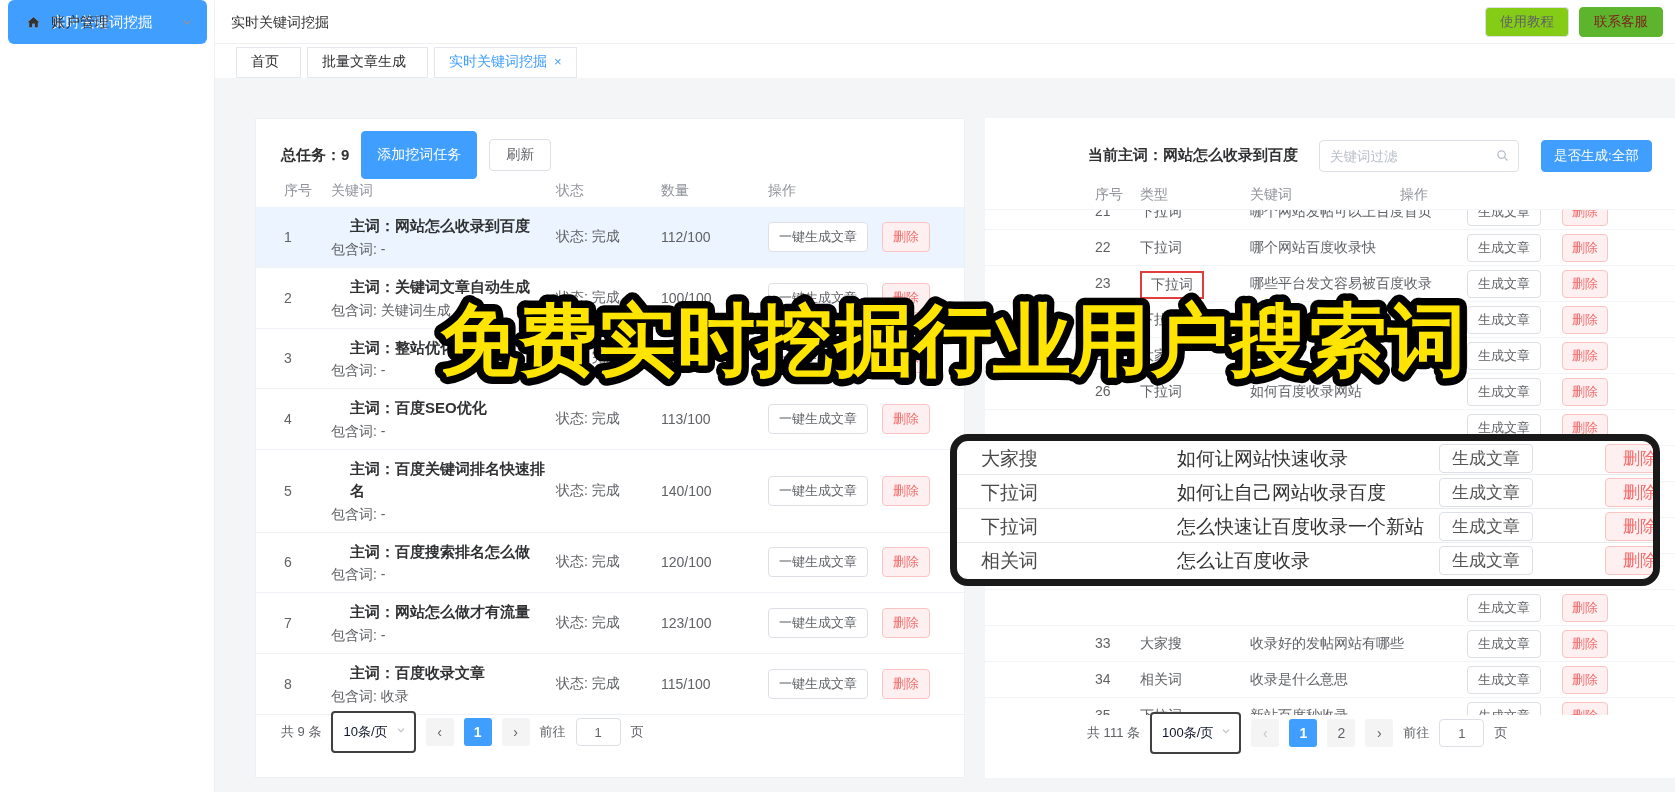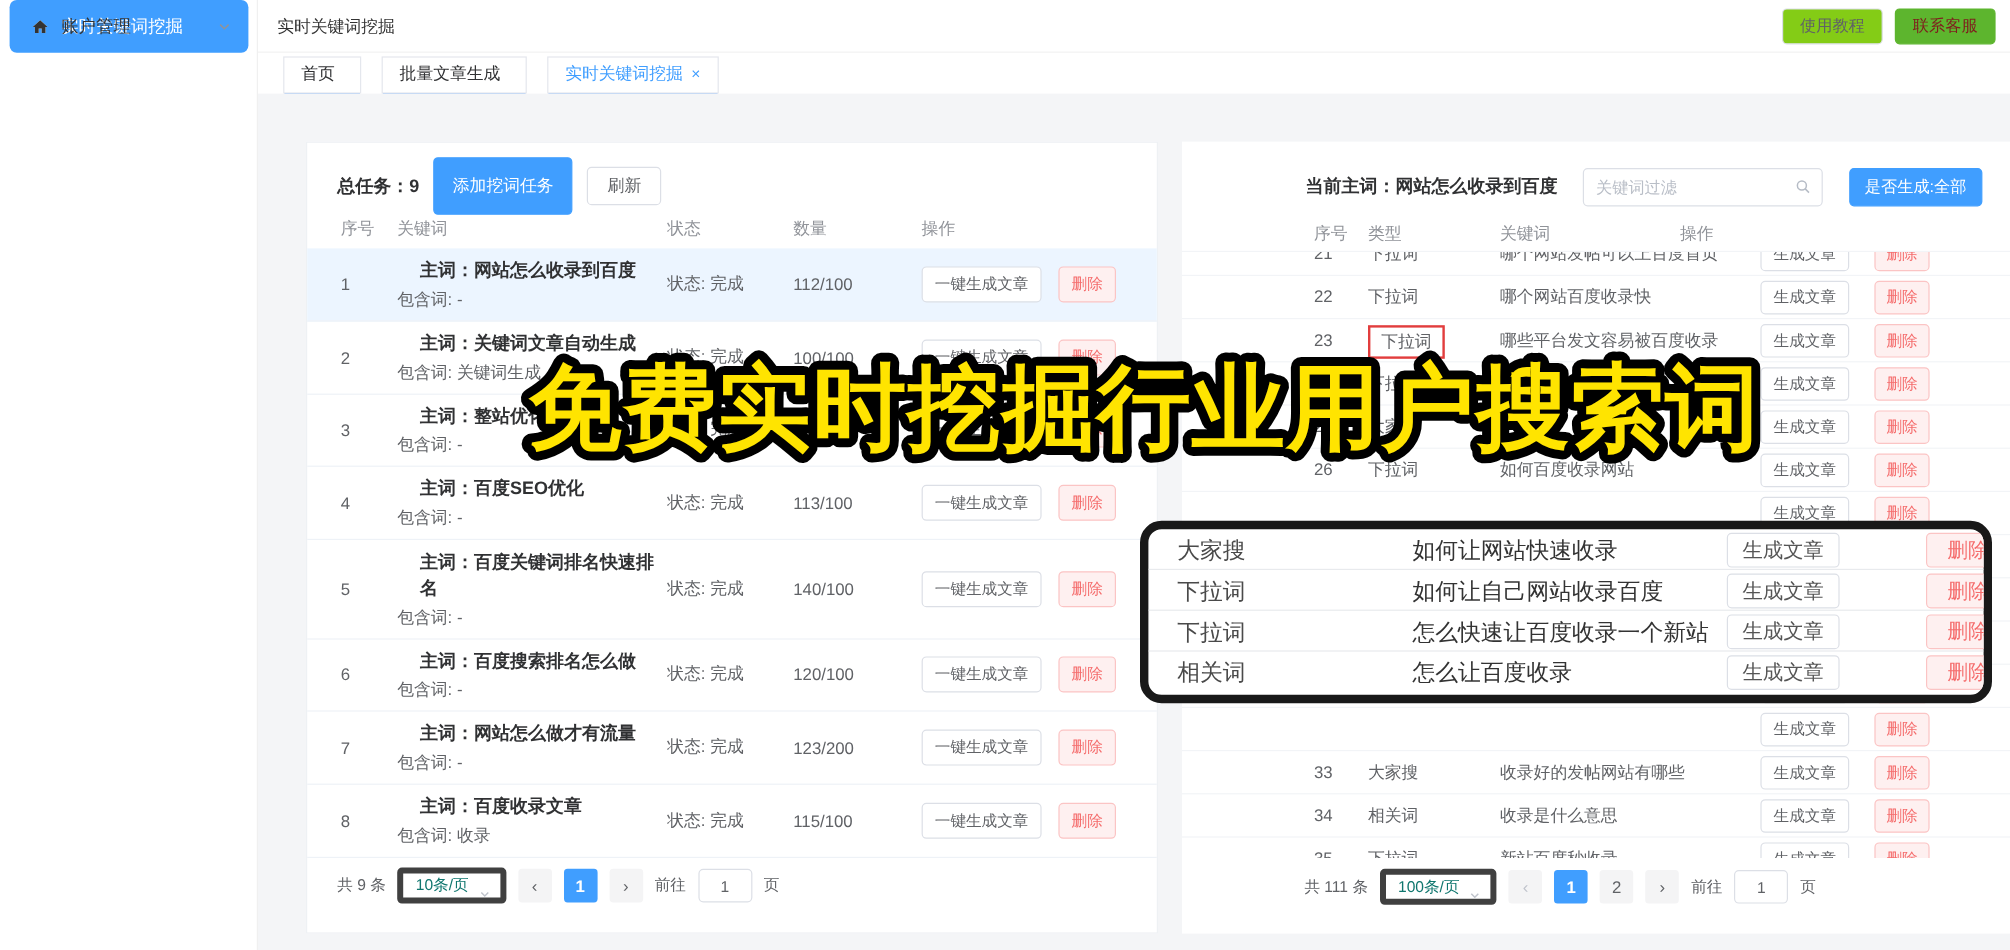--- a/index.html
+++ b/index.html
@@ -20,21 +20,21 @@
 
   
   .topbar { position:absolute; left:215px; top:0; width:1460px; height:44px; background:#fff; border-bottom:1px solid #f0f0f0; }
   .breadcrumb { position:absolute; left:16px; top:0; line-height:44px; color:#333; }
   .topbar-actions { position:absolute; right:12px; top:7px; display:flex; gap:10px; }
   .btn-outline { height:30px; padding:0 14px; background:#84cc16; border:1px solid #dcdfe6; border-radius:4px; color:#606266; font-size:13.5px; cursor:pointer; font-family:inherit; }
   .btn-green { height:30px; padding:0 14px; background:#5db52e; border:1px solid #5db52e; border-radius:4px; color:#7f1d1d; font-size:13.5px; cursor:pointer; font-family:inherit; }
 
   
   .tabstrip { position:absolute; left:215px; top:44px; width:1460px; height:34px; background:#fff; }
-  .tabs { position:absolute; left:21px; top:3px; display:flex; gap:17px; }
+  .tabs { position:absolute; left:21px; top:3px; display:flex; gap:6px; }
   .tab { position:relative; border:1px solid #e4e7ed; background:#fff; padding:5px 14px 6px; font-size:14px; color:#303133; cursor:pointer; white-space:nowrap; }
   .tab::after { content:''; position:absolute; left:0; right:0; bottom:-4px; height:3px; background:#3f8ef0; }
   .tab.active { color:#409eff; }
   .tab .tclose { color:#409eff; font-size:13px; margin-left:7px; }
 
   
   .main { position:absolute; left:215px; top:78px; width:1460px; height:714px; background:#f4f5f7; }
   .card { position:absolute; background:#fff; }
   .left-card  { left:255px; top:118px; width:710px; height:660px; border:1px solid #eef1f4; z-index:1; }
   .right-card { left:985px; top:118px; width:690px; height:660px; z-index:1; }
@@ -56,21 +56,21 @@
   .lc-kw  { margin-left:75px; width:218px; padding:8px 0; }
   .kw-title { font-weight:bold; font-size:15px; color:#303133; line-height:1.45;margin-left:19px; }
   .kw-sub   { font-size:14px; color:#606266; margin-top:4px; }
   .lc-status { position:absolute; left:300px; color:#606266; }
   .lc-qty    { position:absolute; left:405px; color:#606266; }
   .lc-act    { position:absolute; left:512px; display:flex; gap:14px; align-items:center; }
   .btn-plain  { height:30px; padding:0 10px; background:#fff; border:1px solid #dcdfe6; border-radius:4px; color:#606266; font-size:13px; cursor:pointer; white-space:nowrap; font-family:inherit; }
   .btn-danger { height:30px; padding:0 10px; background:#fef0f0; border:1px solid #fbc4c4; border-radius:4px; color:#f56c6c; font-size:13px; cursor:pointer; white-space:nowrap; font-family:inherit; }
 
   .pagination { position:absolute; left:25px; bottom:24px; display:flex; align-items:center; gap:10px; font-size:13px; color:#606266; }
-  .psel { position:relative; height:30px; border:5px solid #404040; border-radius:4px; display:flex; align-items:center; padding:0 26px 0 10px; color:#0f766e; cursor:pointer; background:#fff; }
+  .psel { position:relative; height:42px; border:2px solid #404040; border-radius:4px; display:flex; align-items:center; padding:0 26px 0 10px; color:#0f172a; cursor:pointer; background:#fff; }
   .psel .dchev { position:absolute; right:8px; top:10px; }
   .pbtn { width:28px; height:28px; border-radius:3px; background:#f4f4f5; color:#606266; display:flex; align-items:center; justify-content:center; font-size:14px; cursor:pointer; border:none; font-family:inherit; }
   .pbtn.cur { background:#409eff; color:#fff; font-weight:bold; }
   .pbtn.dim { color:#c0c4cc; }
   .goto-input { width:45px; height:28px; border:1px solid #dcdfe6; border-radius:4px; text-align:center; font-size:13px; color:#606266; font-family:inherit; }
 
   
   .rtop-label { position:absolute; left:103px; top:28px; font-weight:bold; font-size:15px; color:#303133; }
   .filter-wrap { position:absolute; left:334px; top:22px; width:200px; height:32px; }
   .filter-wrap input { width:100%; height:100%; border:1px solid #dcdfe6; border-radius:4px; padding:0 30px 0 10px; font-size:13.5px; color:#606266; font-family:inherit; }
@@ -286,21 +286,21 @@
         </div>
       </div>
 
       <div class="lrow">
         <span class="lc-num">7</span>
         <div class="lc-kw">
           <div class="kw-title">主词：网站怎么做才有流量</div>
           <div class="kw-sub">包含词: -</div>
         </div>
         <span class="lc-status">状态: 完成</span>
-        <span class="lc-qty">123/200</span>
+        <span class="lc-qty">123/100</span>
         <div class="lc-act">
           <button class="btn-plain">一键生成文章</button>
           <button class="btn-danger">删除</button>
         </div>
       </div>
 
       <div class="lrow">
         <span class="lc-num">8</span>
         <div class="lc-kw">
           <div class="kw-title">主词：百度收录文章</div>

